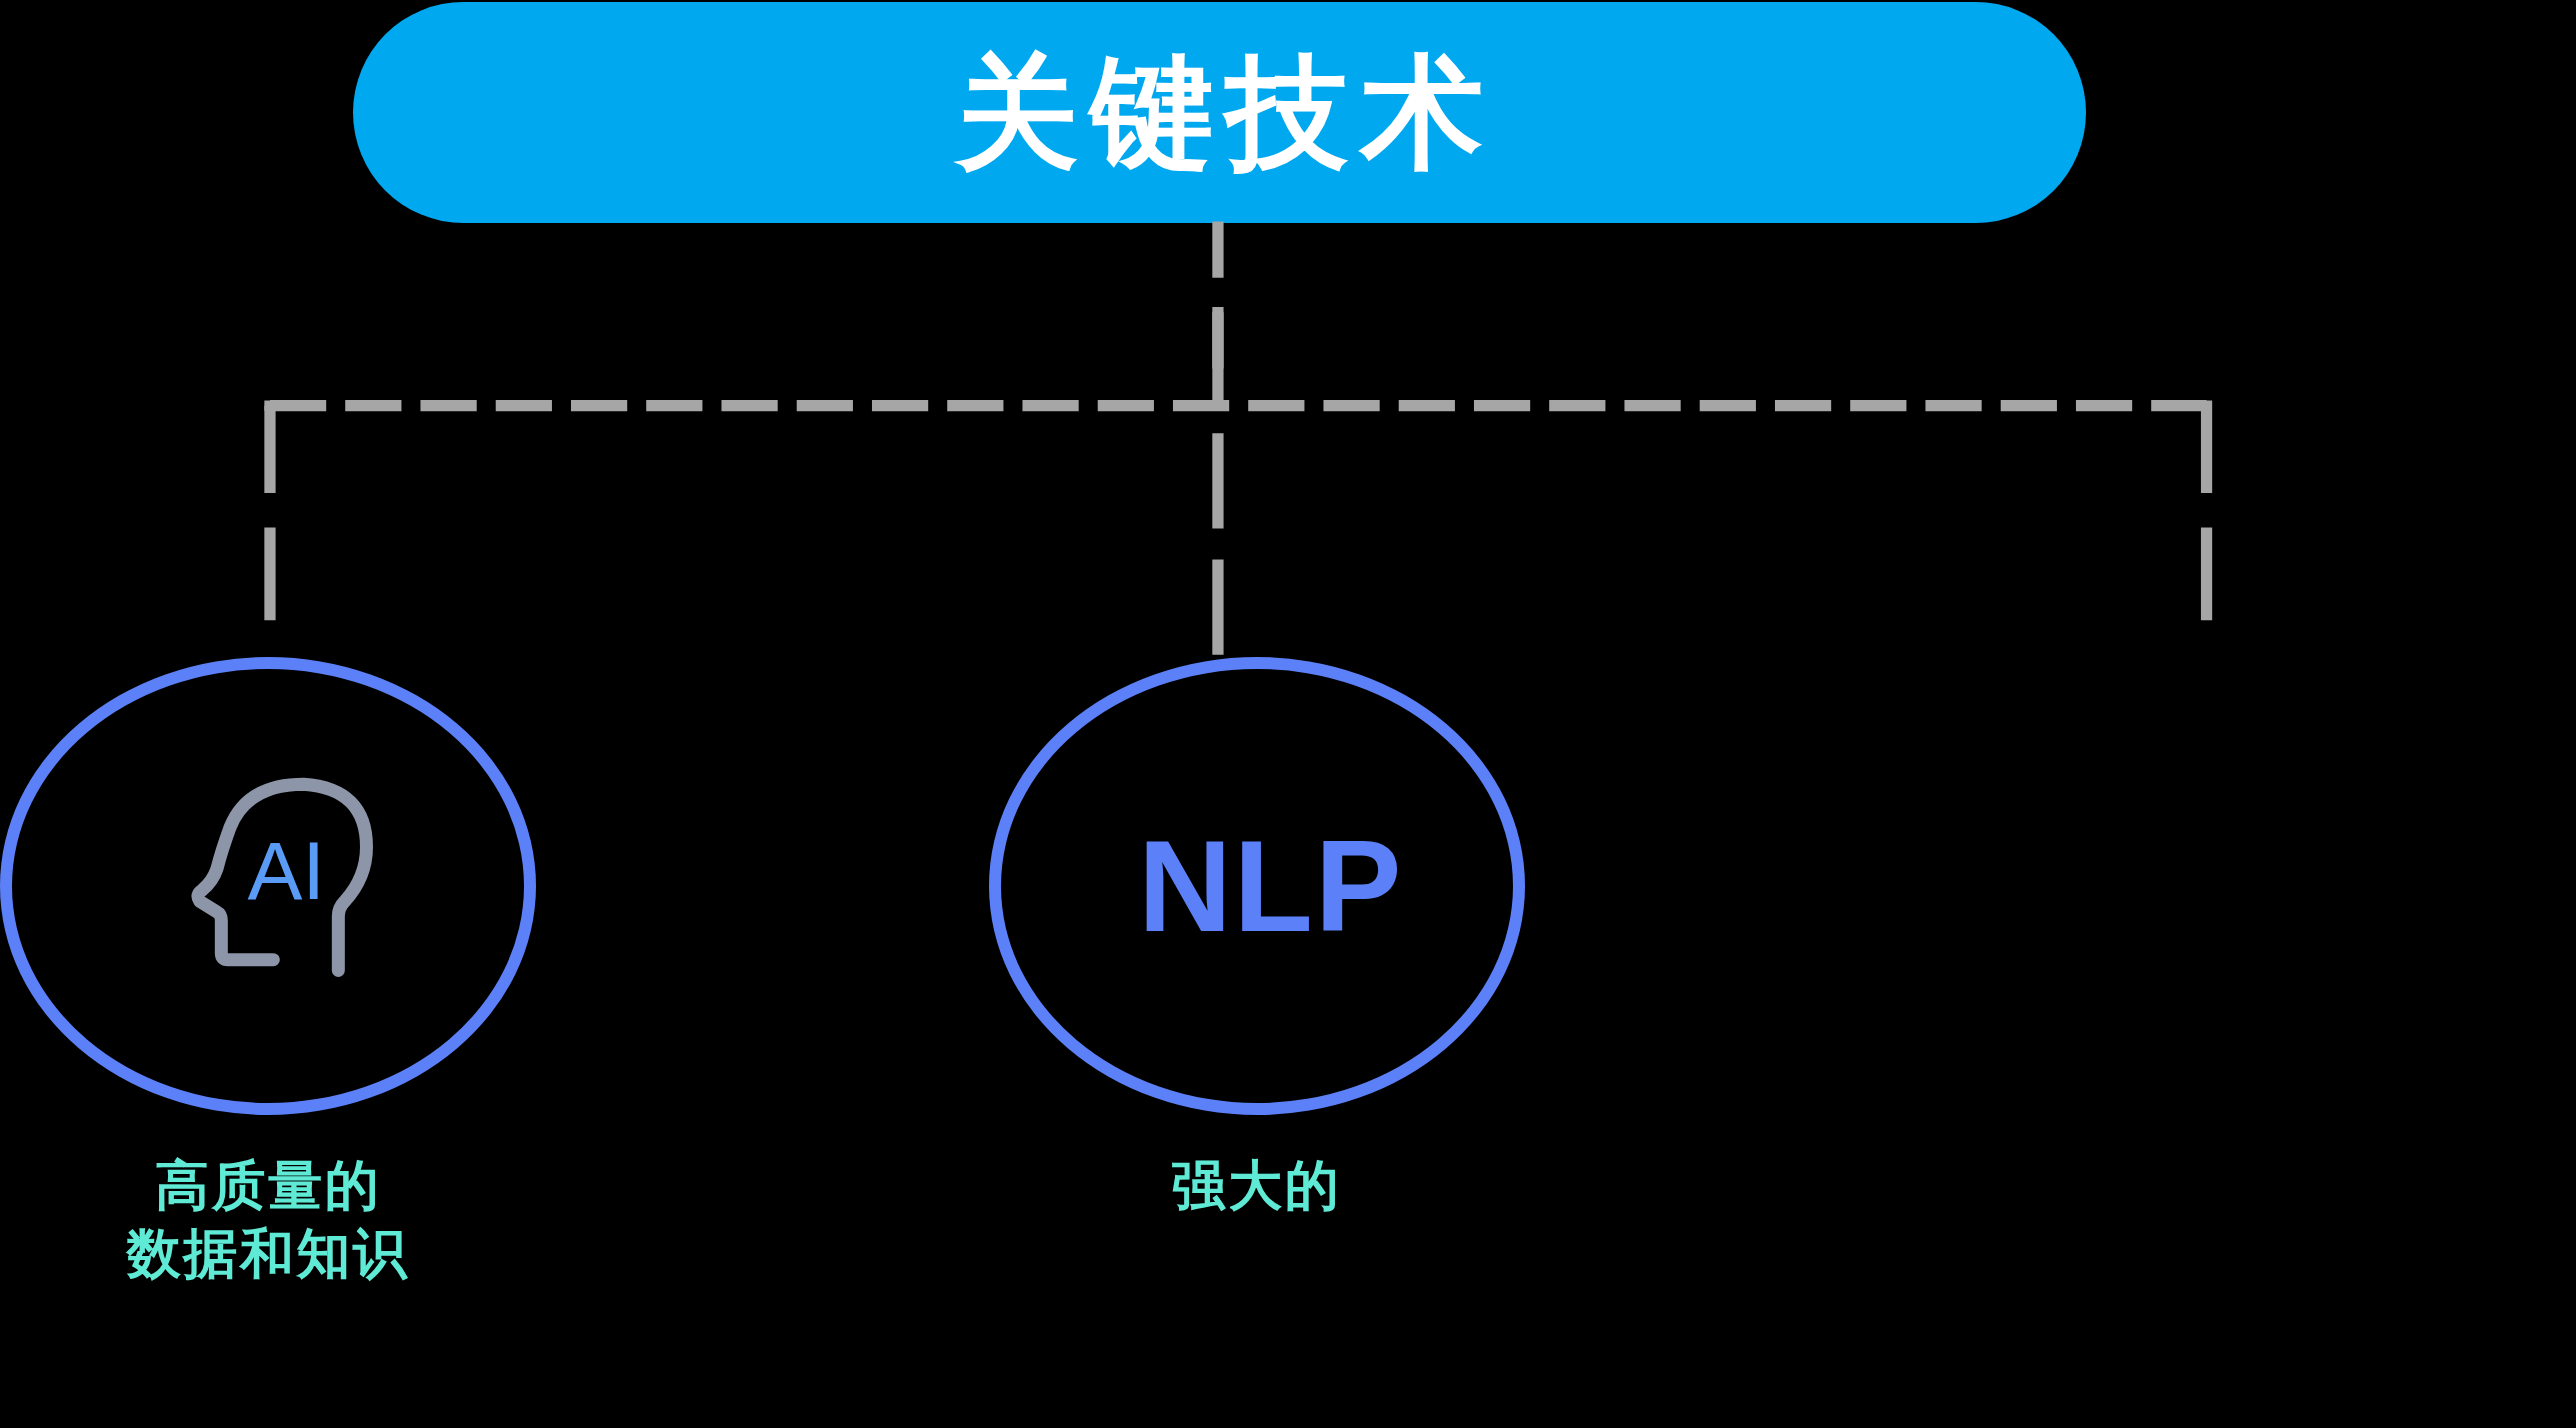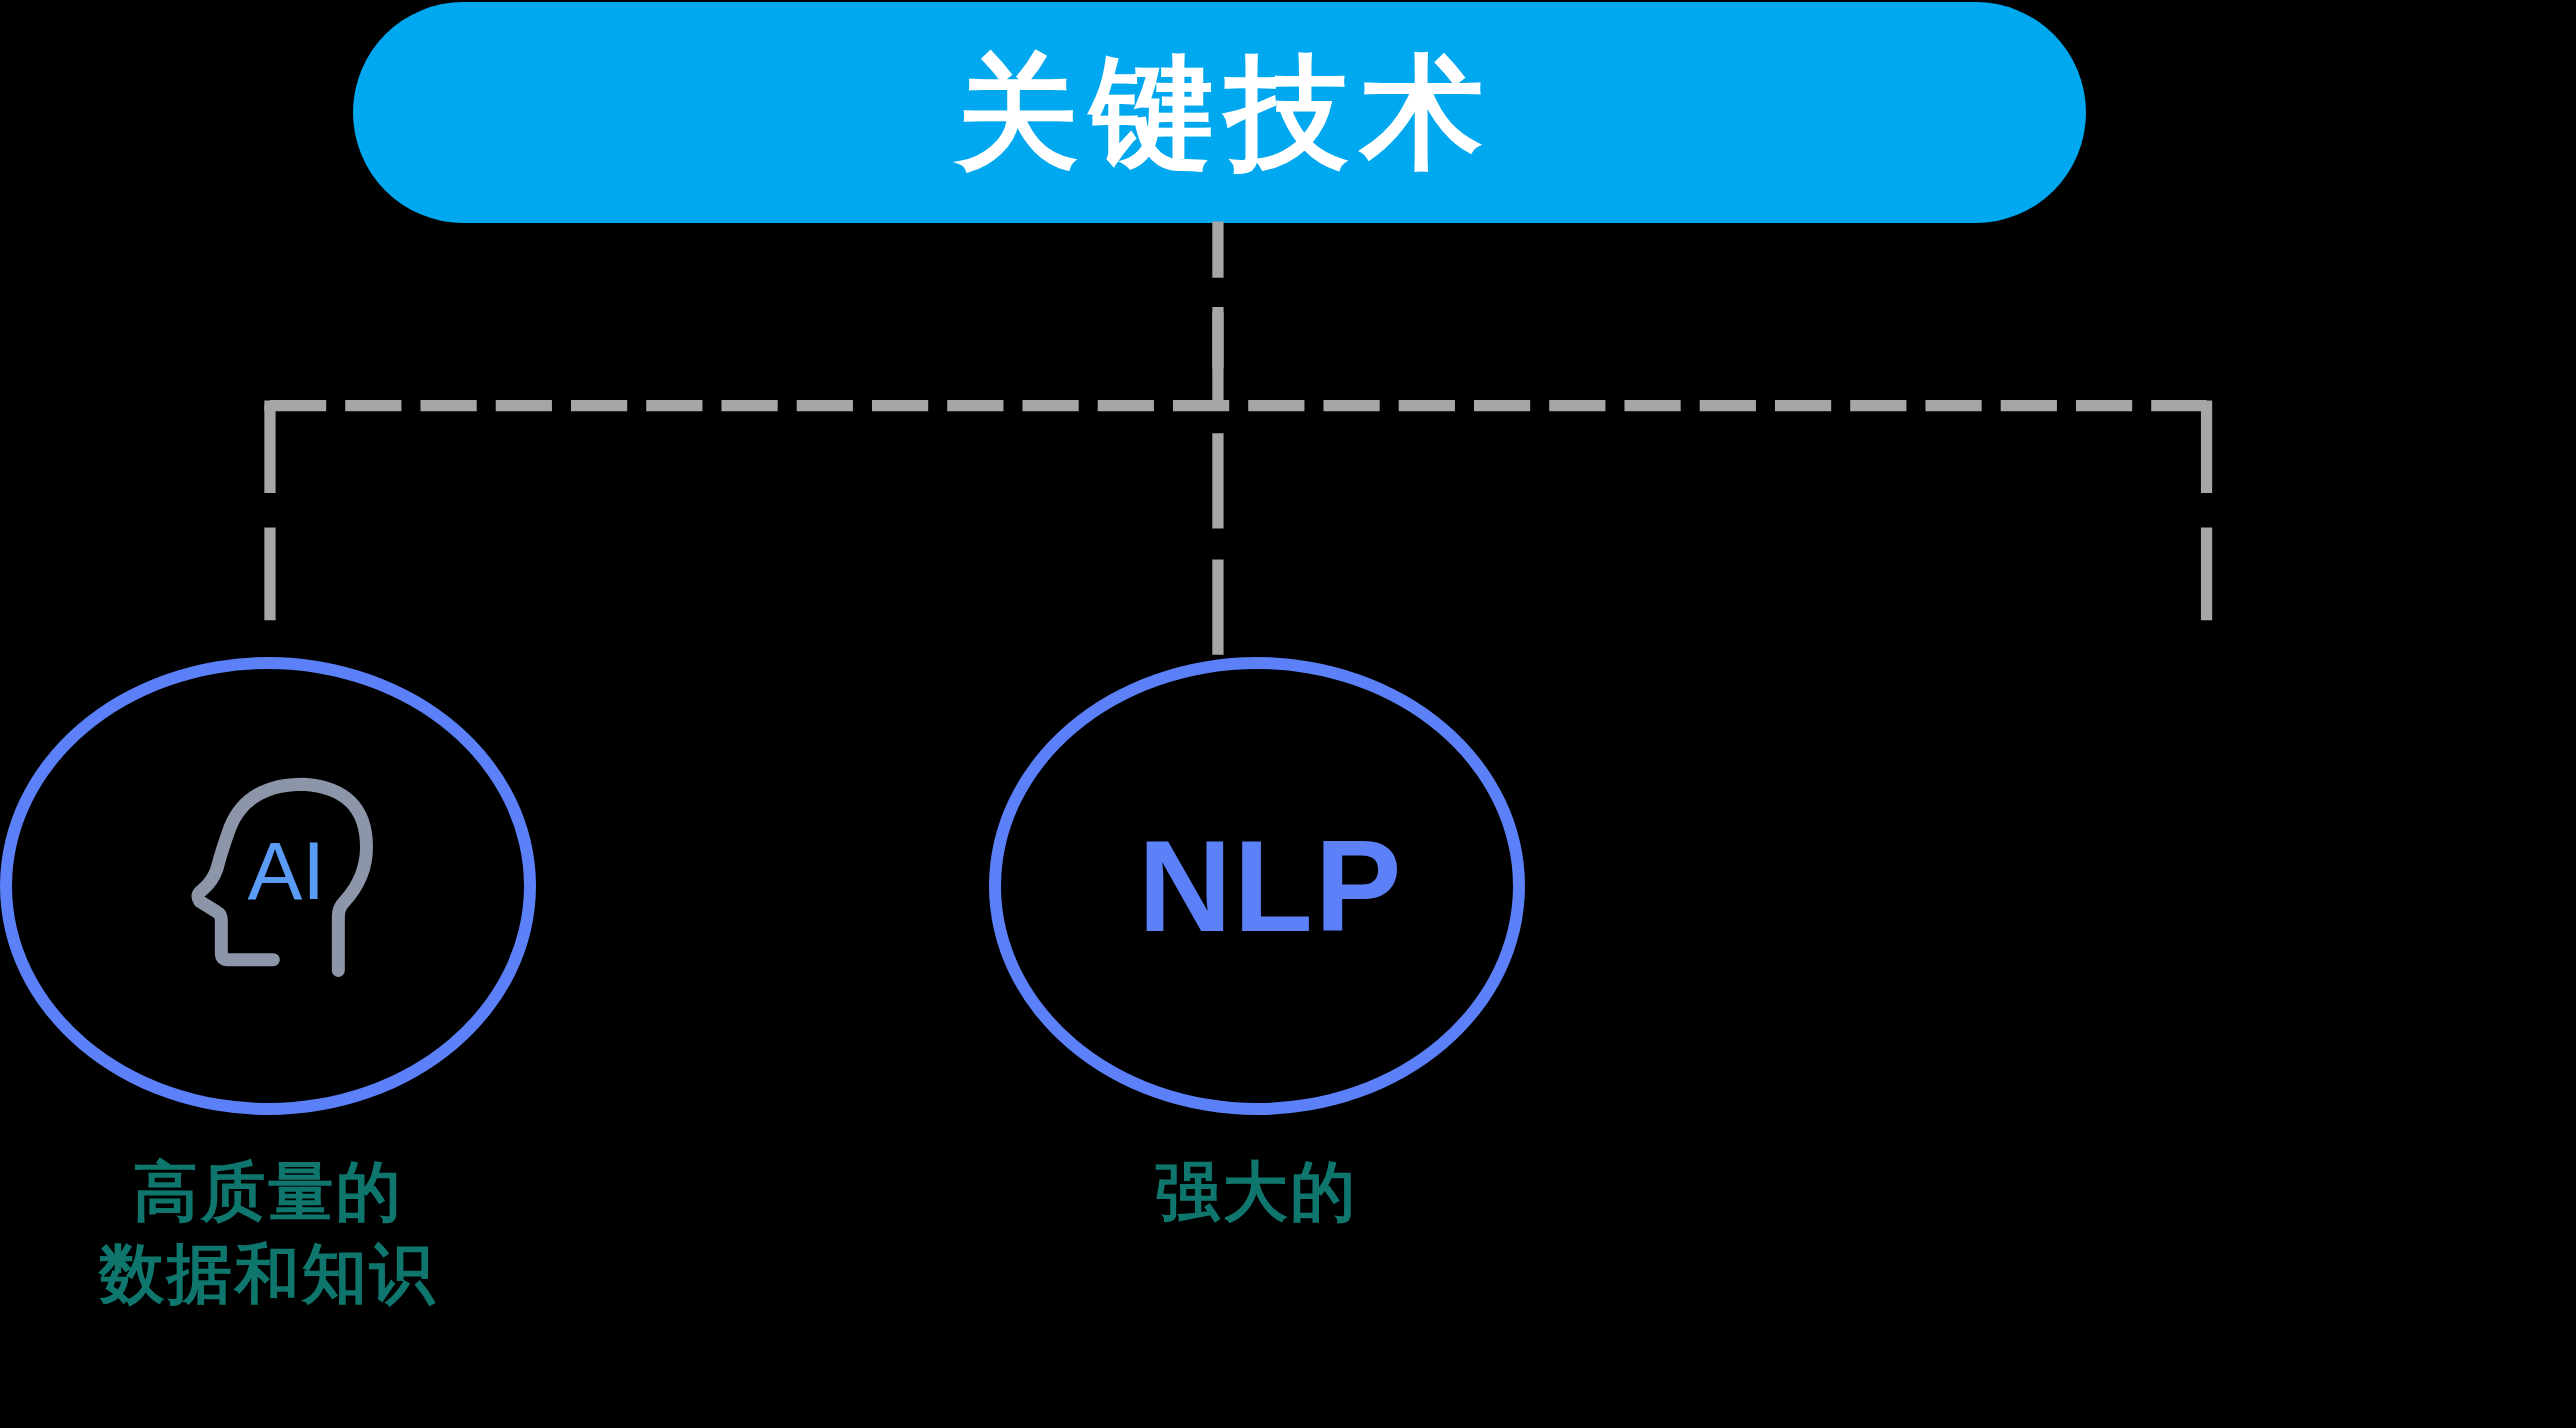--- a/index.html
+++ b/index.html
@@ -90,22 +90,22 @@
   }
 
   .icon-svg {
     display: block;
   }
 
   
   .caption {
     margin-top: 36px;
     text-align: center;
-    color: #0f766e;
-    font-size: 65px;
+    color: #5eead4;
+    font-size: 54px;
     font-weight: bold;
     line-height: 1.26;
     letter-spacing: 2.6px;
     white-space: nowrap;
     user-select: none;
   }
   .caption-line {
     display: block;
   }
 </style>

